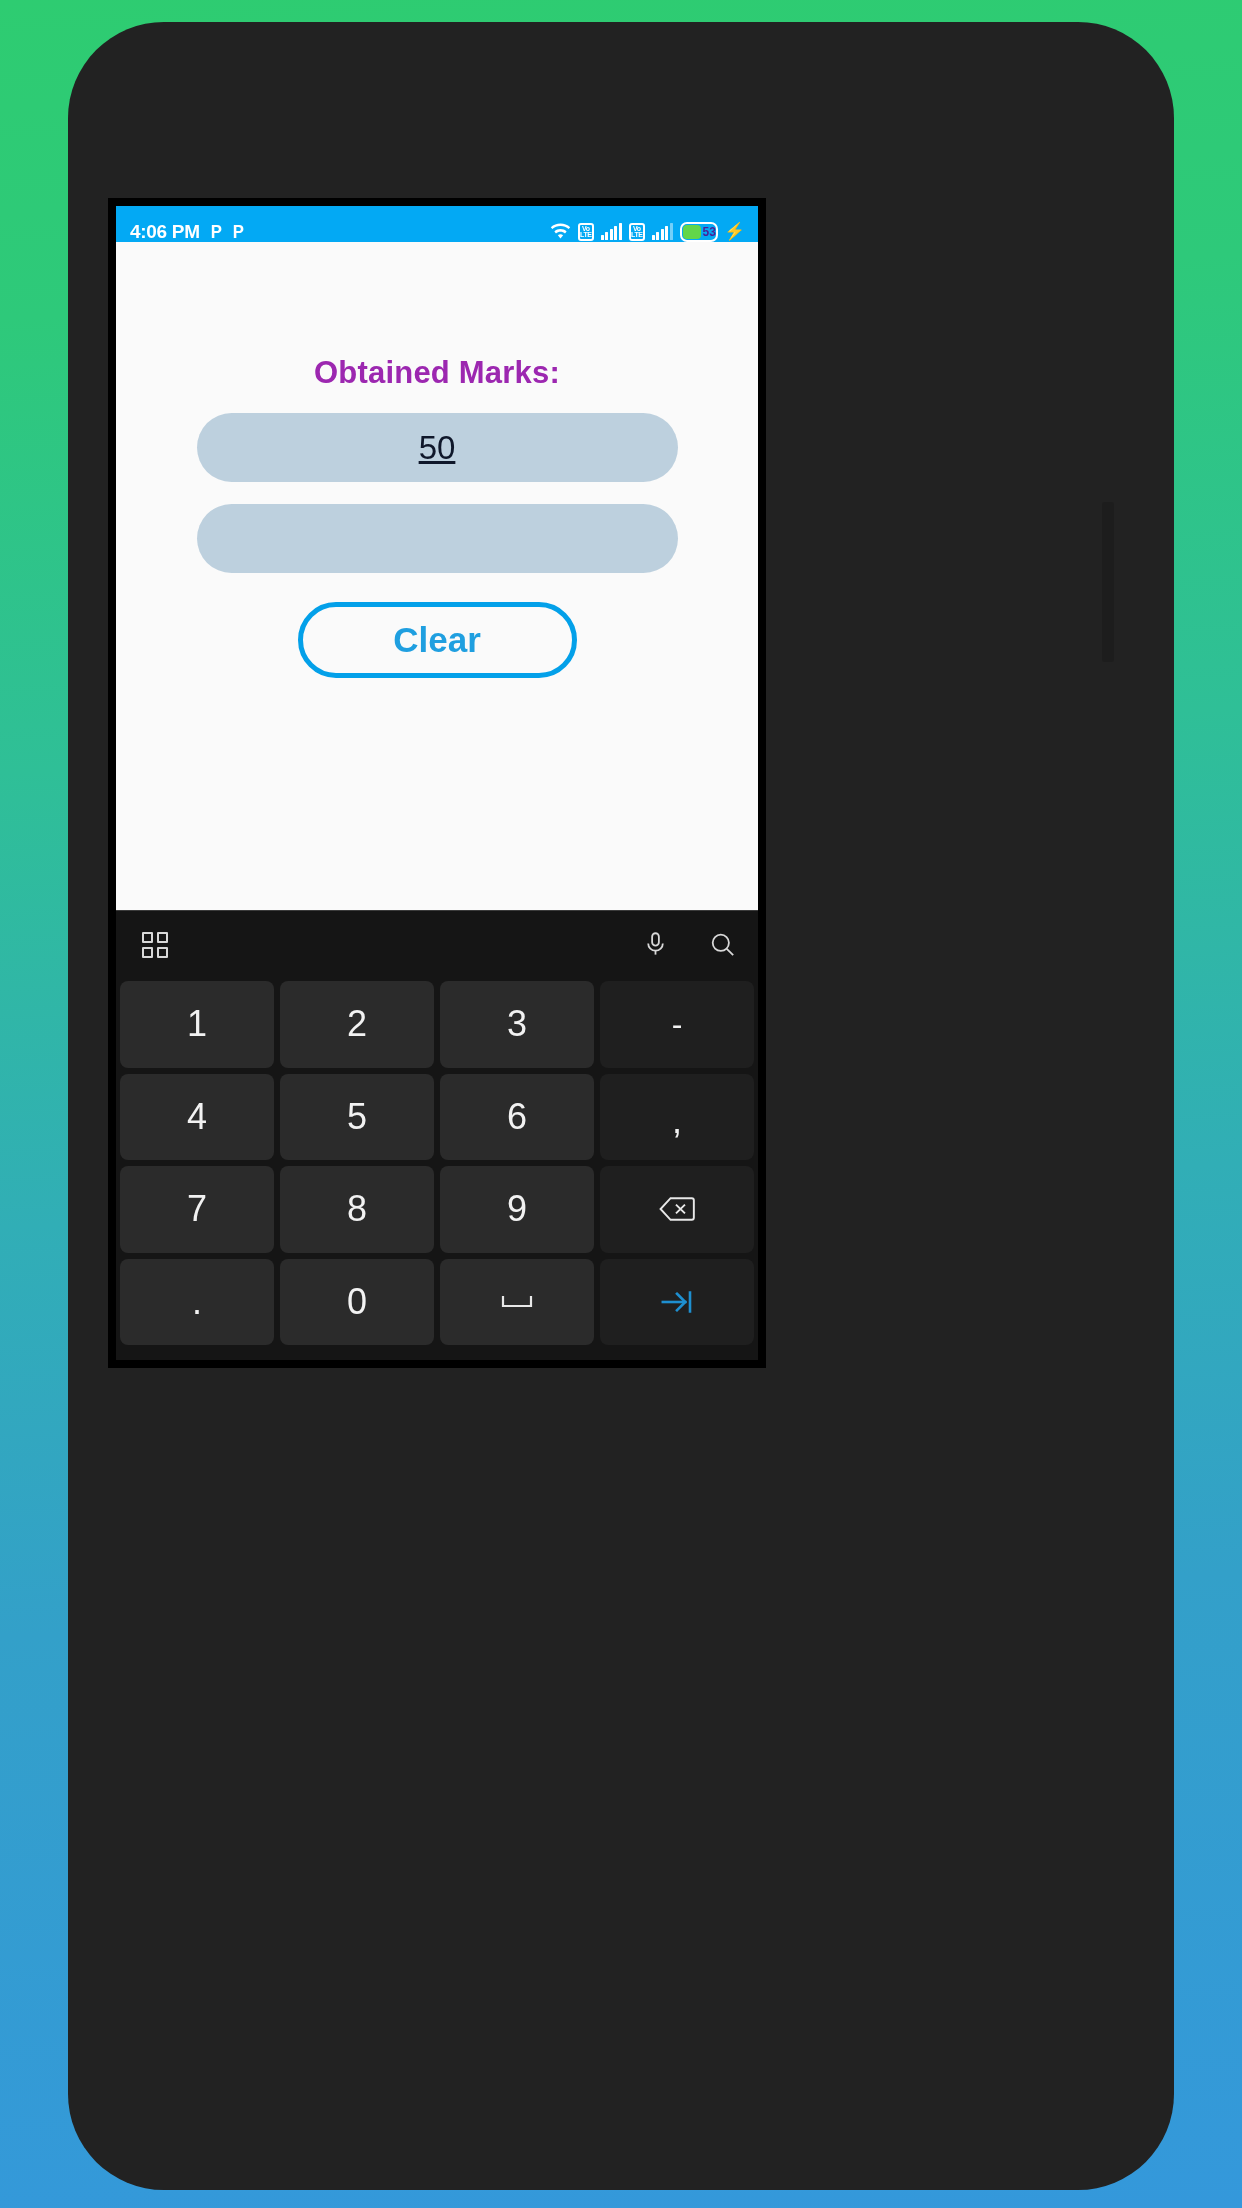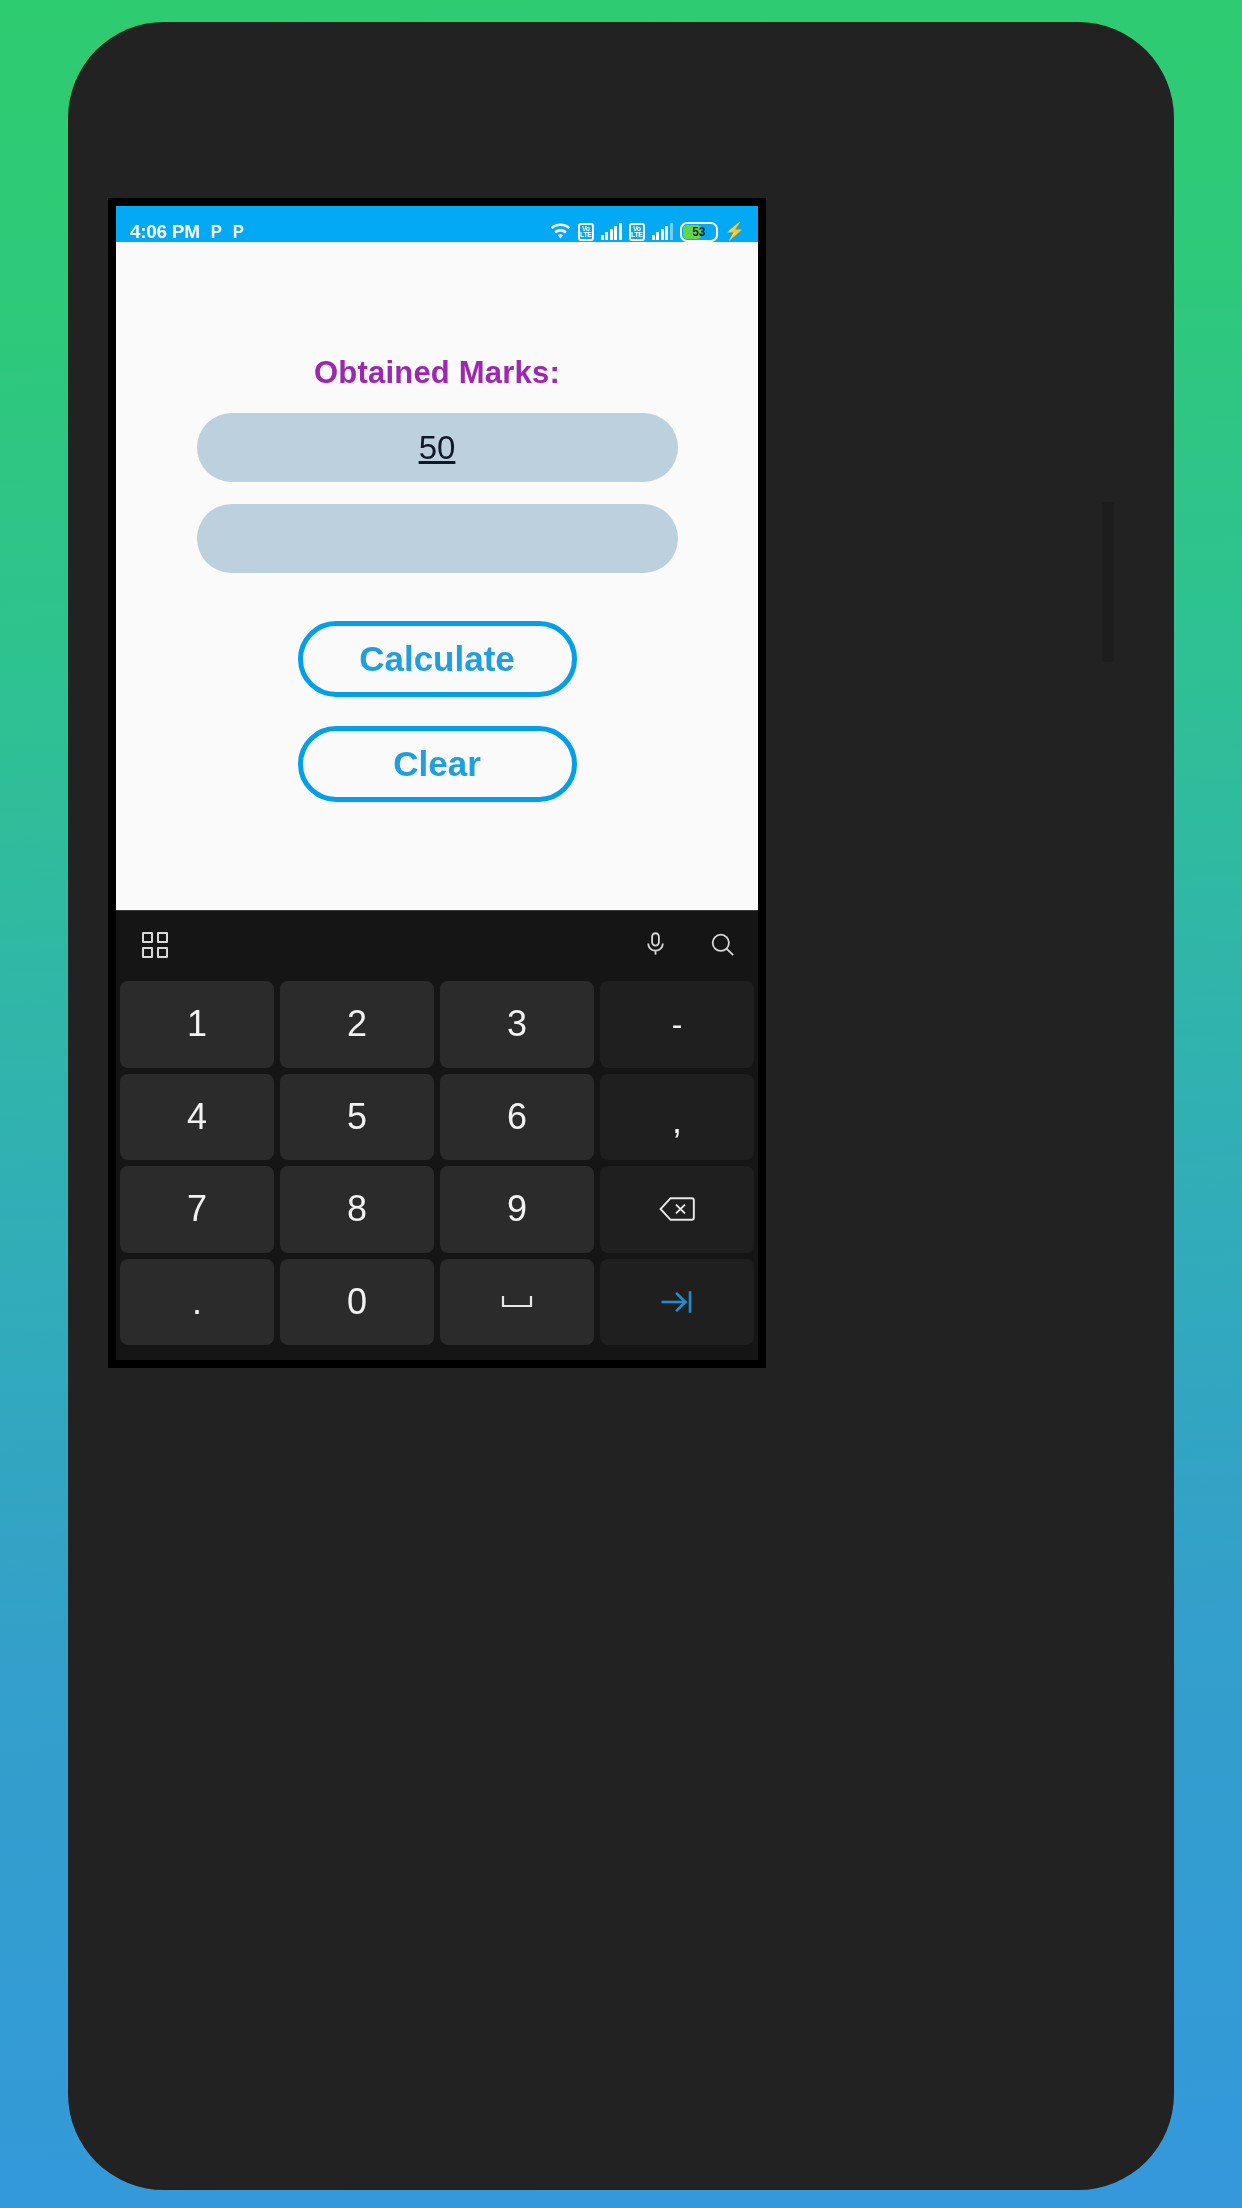--- a/index.html
+++ b/index.html
@@ -107,22 +107,22 @@
   #battery::after {
     content: ""; position: absolute; right: -5px; top: 6px;
     width: 3px; height: 7px; background: #fff; border-radius: 0 2px 2px 0;
   }
   #battery-fill {
     position: absolute; left: 1px; top: 1px; bottom: 1px;
     width: 53%; background: #62d64a; border-radius: 4px;
   }
   #battery-text {
     position: relative; z-index: 2; width: 100%;
-    text-align: center; font-size: 12px; font-weight: bold;
-    color: #0f172a;
+    text-align: right; font-size: 12px; font-weight: bold;
+    color: #4c1d95;
   }
   .bolt-ico { font-size: 17px; line-height: 1; }
 
   
   #app-body {
     position: relative;
     height: 1126px;
     background: #fafafa;
     padding-top: 113px;
   }
@@ -284,21 +284,20 @@
         </div>
       </div>
 
       <div id="app-body">
 
         <div class="field-label">Obtained Marks:</div>
         <div class="field-input" id="obtained-marks-input">50</div>
 
         <div class="field-input" id="total-marks-input"></div>
 
-        <div class="action-btn" id="calculate-button">Calculate</div>
         <div class="action-btn" id="clear-button">Clear</div>
 
         <div id="keyboard">
 
           <div id="kb-toolbar">
             <span class="grid-ico">
               <span></span>
                 <span></span>
                 <span></span>
                 <span></span>

